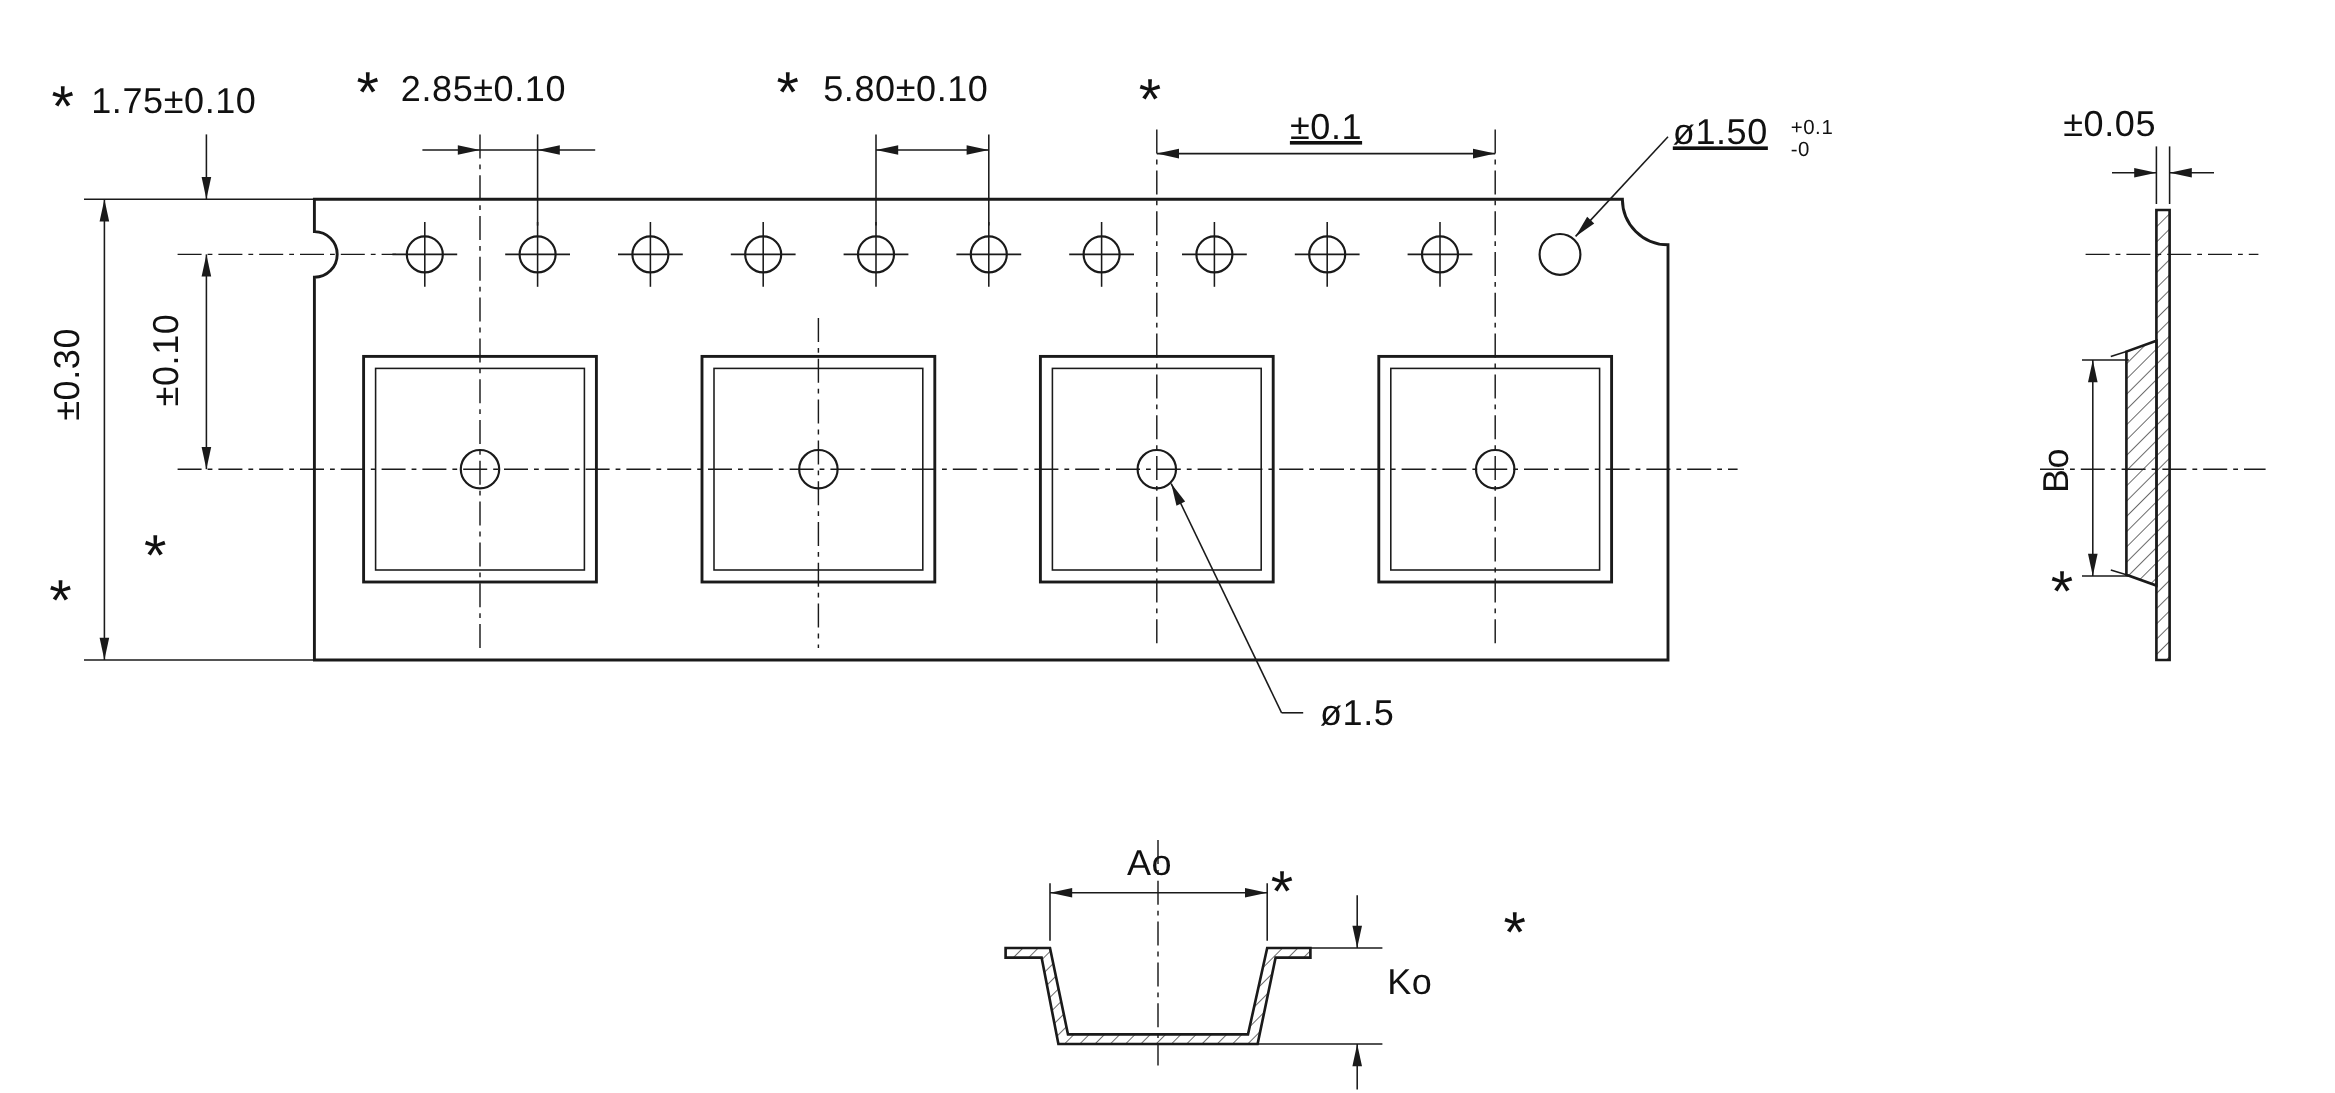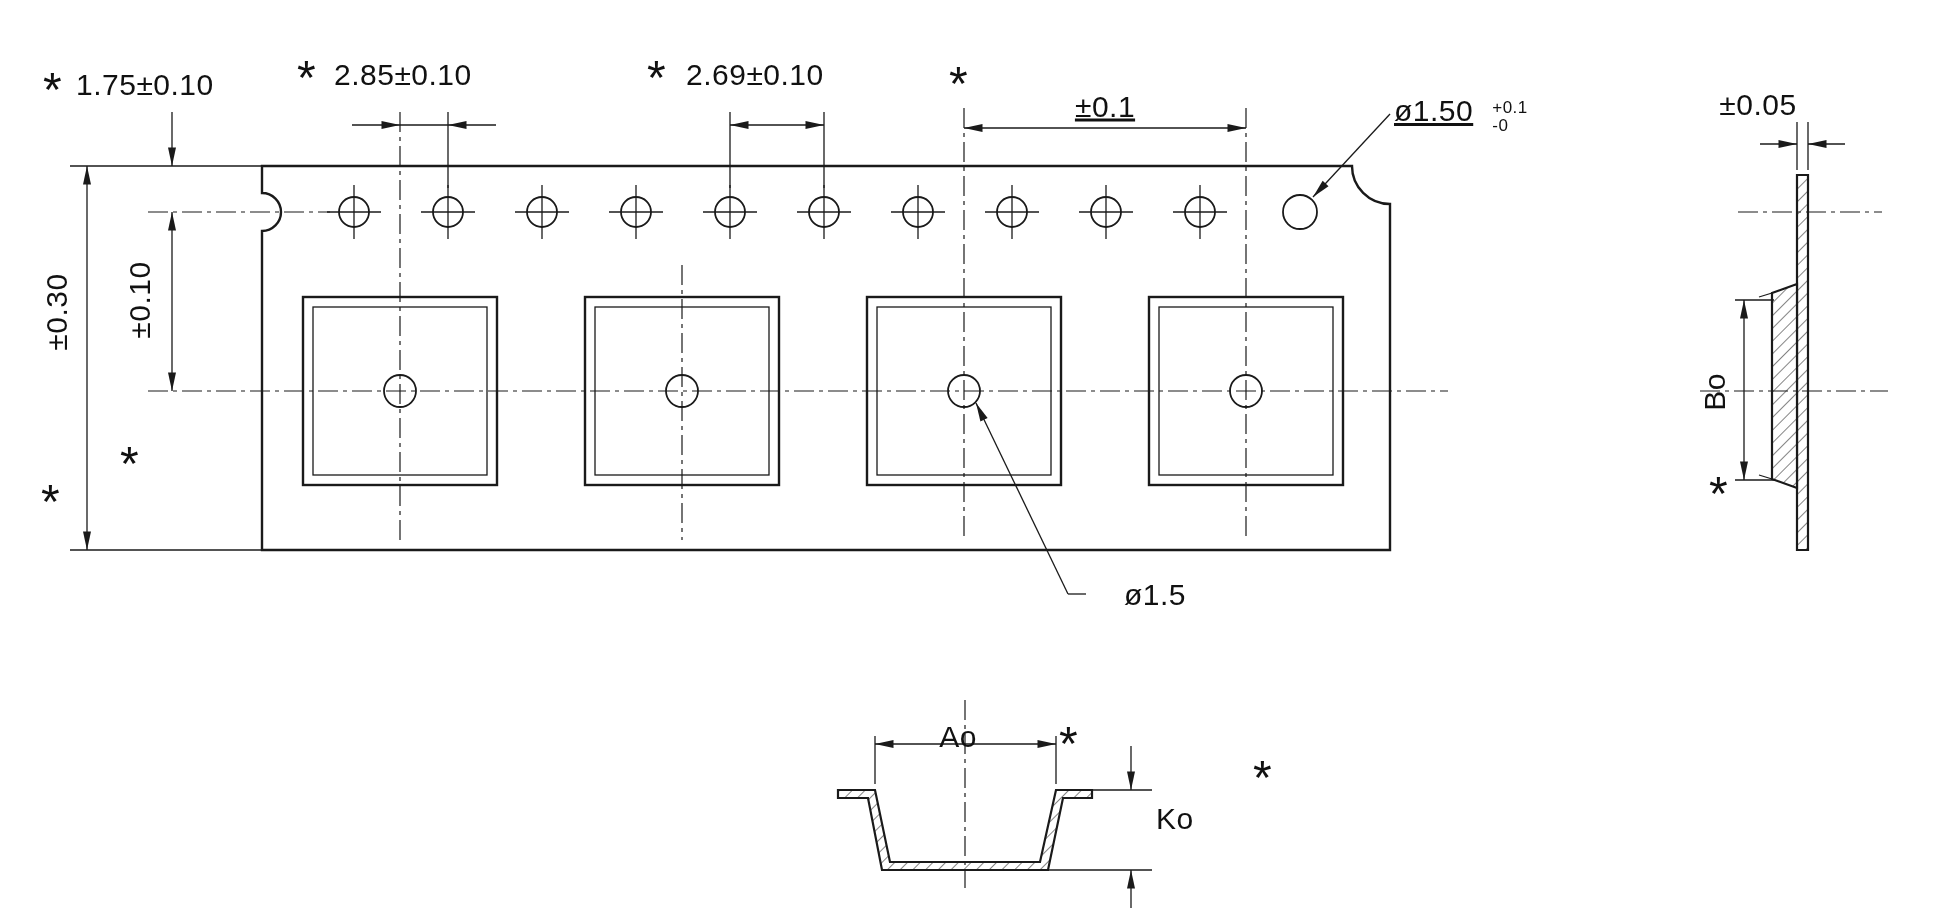--- a/index.html
+++ b/index.html
@@ -199,43 +199,43 @@
     </g>
   </svg>
 
   <span class="ast" style="left:43px; top:66px;">*</span>
   <div class="label" style="left:76px; top:68px;">1.75±0.10</div>
 
   <span class="ast" style="left:297px; top:54px;">*</span>
   <div class="label" style="left:334px; top:58px;">2.85±0.10</div>
 
   <span class="ast" style="left:647px; top:54px;">*</span>
-  <div class="label" style="left:686px; top:58px;">2.69±0.10</div>
+  <div class="label" style="left:686px; top:58px;">5.80±0.10</div>
 
   <span class="ast" style="left:949px; top:60px;">*</span>
   <div class="label center" style="left:1105px; top:106px;text-decoration:underline;">±0.1</div>
 
   <div class="label" style="left:1394px; top:94px;text-decoration:underline;">
     <span>ø1.50</span><span class="tol-stack">
         <span>+0.1</span>
         <span>-0</span>
       </span>
   </div>
 
   <div class="label center" style="left:1758px; top:104px;">±0.05</div>
 
   <div class="label rot" style="left:56px; top:312px;">±0.30</div>
   <div class="label rot" style="left:139px; top:300px;">±0.10</div>
 
   <span class="ast" style="left:120px; top:440px;">*</span>
   <span class="ast" style="left:41px; top:478px;">*</span>
 
-  <div class="label" style="left:1124px; top:578px;">ø1.5</div>
-
-  <div class="label center" style="left:958px; top:736px;">Ao</div>
+  <div class="label" style="left:1100px; top:578px;">ø1.5</div>
+
+  <div class="label center" style="left:958px; top:720px;">Ao</div>
   <span class="ast" style="left:1059px; top:720px;">*</span>
 
   <div class="label" style="left:1156px; top:802px;">Ko</div>
   <span class="ast" style="left:1253px; top:754px;">*</span>
 
   <div class="label rot" style="left:1714px; top:392px;">Bo</div>
   <span class="ast" style="left:1709px; top:470px;">*</span>
 
 </div>
 

